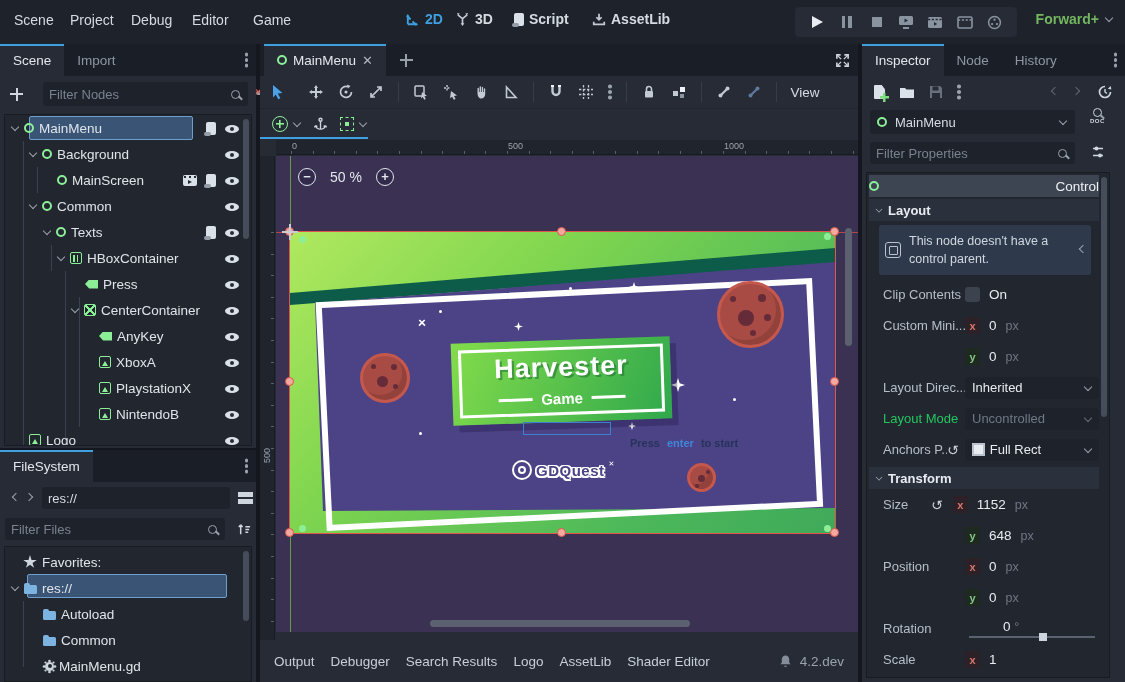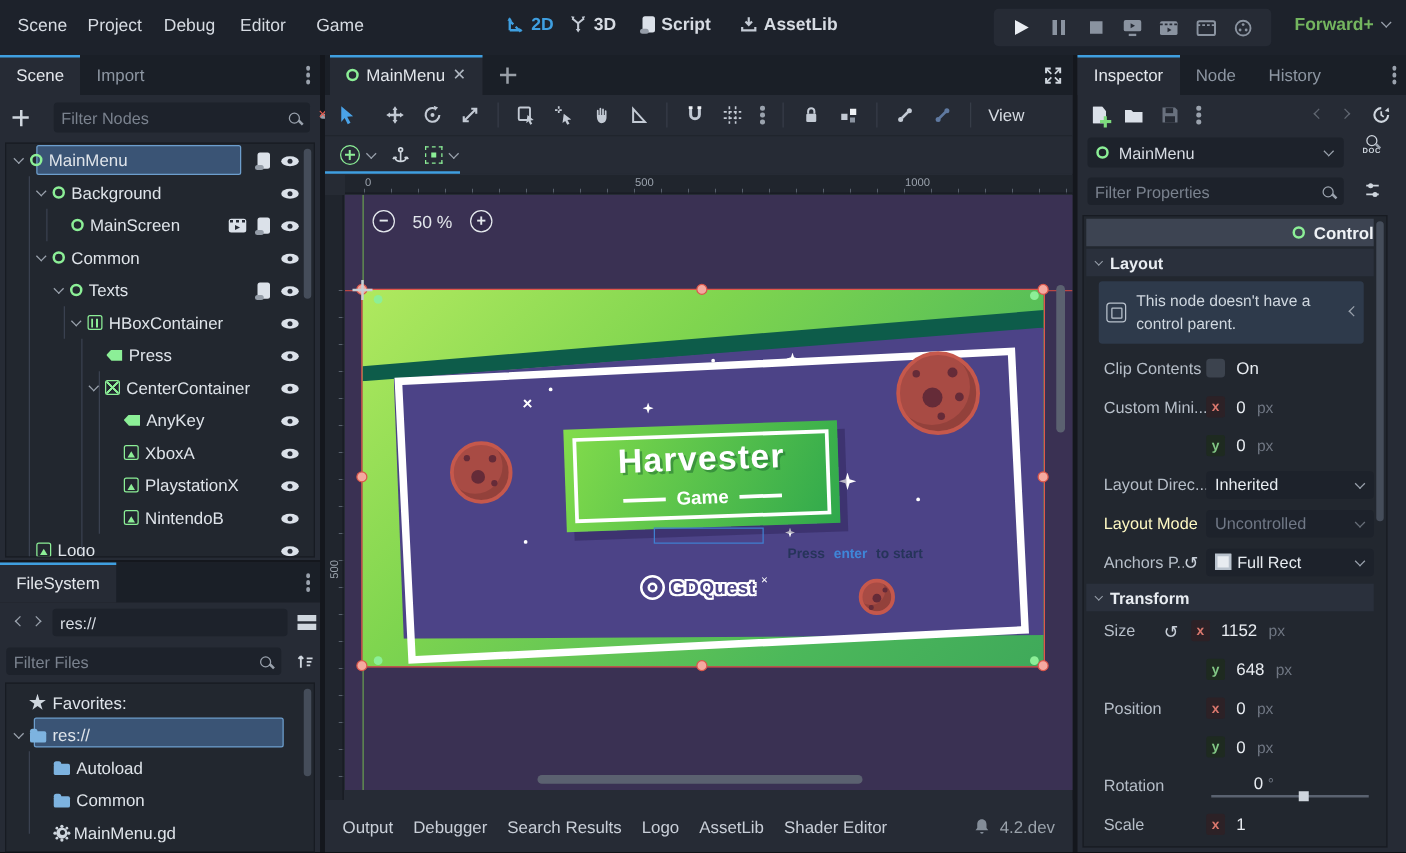--- a/index.html
+++ b/index.html
@@ -138,30 +138,30 @@
   #bottombar .right{margin-left:auto;display:flex;align-items:center;gap:8px;color:#9aa2ab}
   
   #rightpanel{left:862px;top:44px;width:263px;height:638px}
   #insptools{position:absolute;left:0;top:32px;right:0;height:32px;display:flex;align-items:center;gap:14px;padding:0 12px}
   #noderow{position:absolute;left:8px;top:66px;width:205px;height:24px}
   #docbtn{position:absolute;left:228px;top:64px;display:flex;flex-direction:column;align-items:center;color:#cfd6de}
   #docbtn b{font-size:6px;letter-spacing:.5px;margin-top:1px}
   #filterprops{position:absolute;left:8px;top:98px;width:205px;height:22px}
   #tunebtn{position:absolute;left:228px;top:100px}
   #inspcontent{position:absolute;left:4px;top:128px;width:244px;height:506px;background:var(--bg3);border:1px solid #171b22;overflow:hidden}
-  #classhdr{position:absolute;left:2px;top:2px;right:10px;height:22px;background:#3d4452;display:flex;align-items:center;justify-content:flex-end;gap:7px;font-weight:bold;color:#eef1f5;font-size:13.5px}
+  #classhdr{position:absolute;left:2px;top:2px;right:10px;height:22px;background:#3d4452;display:flex;align-items:center;justify-content:space-between;gap:7px;font-weight:normal;color:#eef1f5;font-size:13.5px}
   .cat{position:absolute;left:2px;right:10px;height:22px;display:flex;align-items:center;gap:5px;padding-left:6px;background:#2a303c;font-weight:bold;color:#e8ecf1;font-size:13px}
   .cat .chev{transform:scale(.8)}
   #warnbox{position:absolute;left:12px;top:52px;width:212px;height:50px;background:#2e3a4b;border-radius:3px;display:flex;align-items:center;gap:8px;padding:0 6px}
   #warnico{width:16px;height:16px;border:1.6px solid #b9c2cd;border-radius:3px;display:flex;align-items:center;justify-content:center;flex:none}
   #warnico::after{content:"";width:7px;height:7px;border:1.6px solid #b9c2cd;border-radius:1px}
   #warnbox .wtxt{font-size:12.5px;color:#cfd7df;line-height:1.45}
   .prow{position:absolute;left:2px;right:10px;height:31px;display:flex;align-items:center;font-size:13px}
   .prow .pl{width:96px;padding-left:14px;color:#b6bec8;white-space:nowrap;overflow:hidden;flex:none}
-  .prow .pl.dim{color:#fef9c3}
+  .prow .pl.dim{color:#22c55e}
   .pval{color:#e8ecf1;font-size:13.5px}
   .punit{color:#6f7682;font-size:12.5px}
   .ddown{flex:1;height:22px;background:var(--bg4);border-radius:3px;display:flex;align-items:center;padding:0 7px;gap:5px;color:#e8ecf1}
   .ddown.dim{color:#707886}
   .sliderwrap{flex:1;position:relative;height:22px}
   .sliderwrap .tval{position:absolute;left:38px;top:1px}
   .sliderwrap .track{position:absolute;left:4px;right:4px;bottom:2px;height:2px;background:#5a6270}
   .sliderwrap .knob{position:absolute;bottom:-1px;left:55%;width:8px;height:8px;background:#cfd5dd}
   .iscb{position:absolute;right:2px;width:6px;border-radius:3px;background:#454d5a}
 </style>

